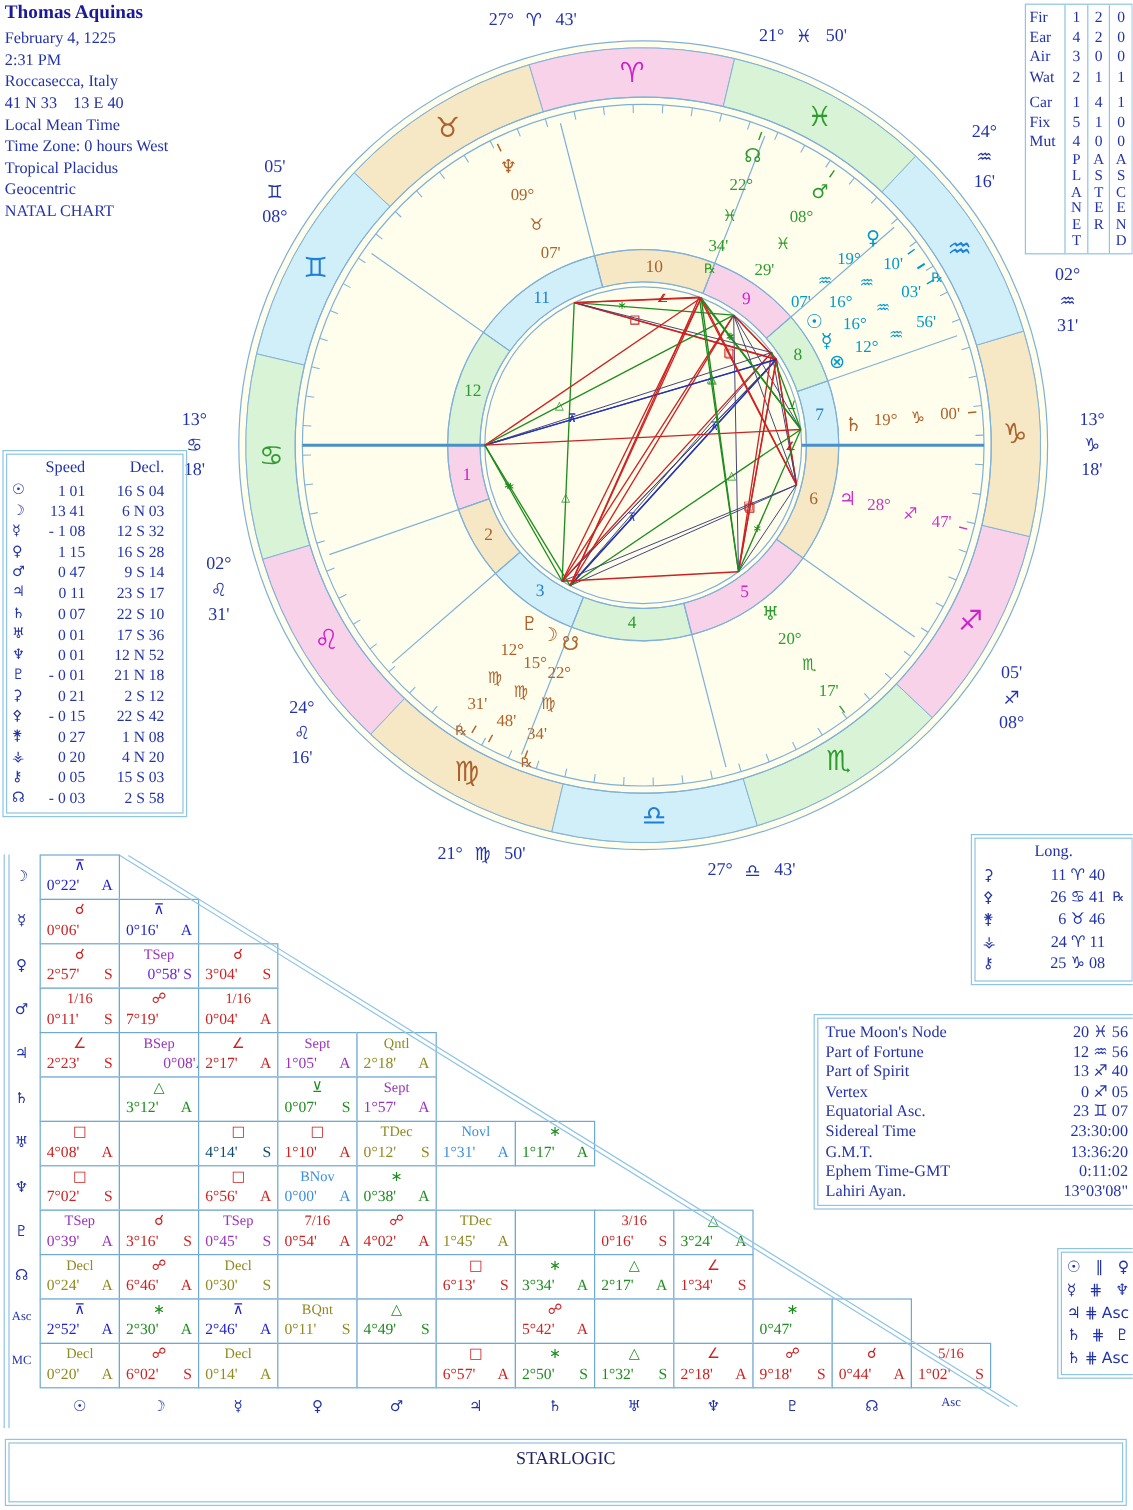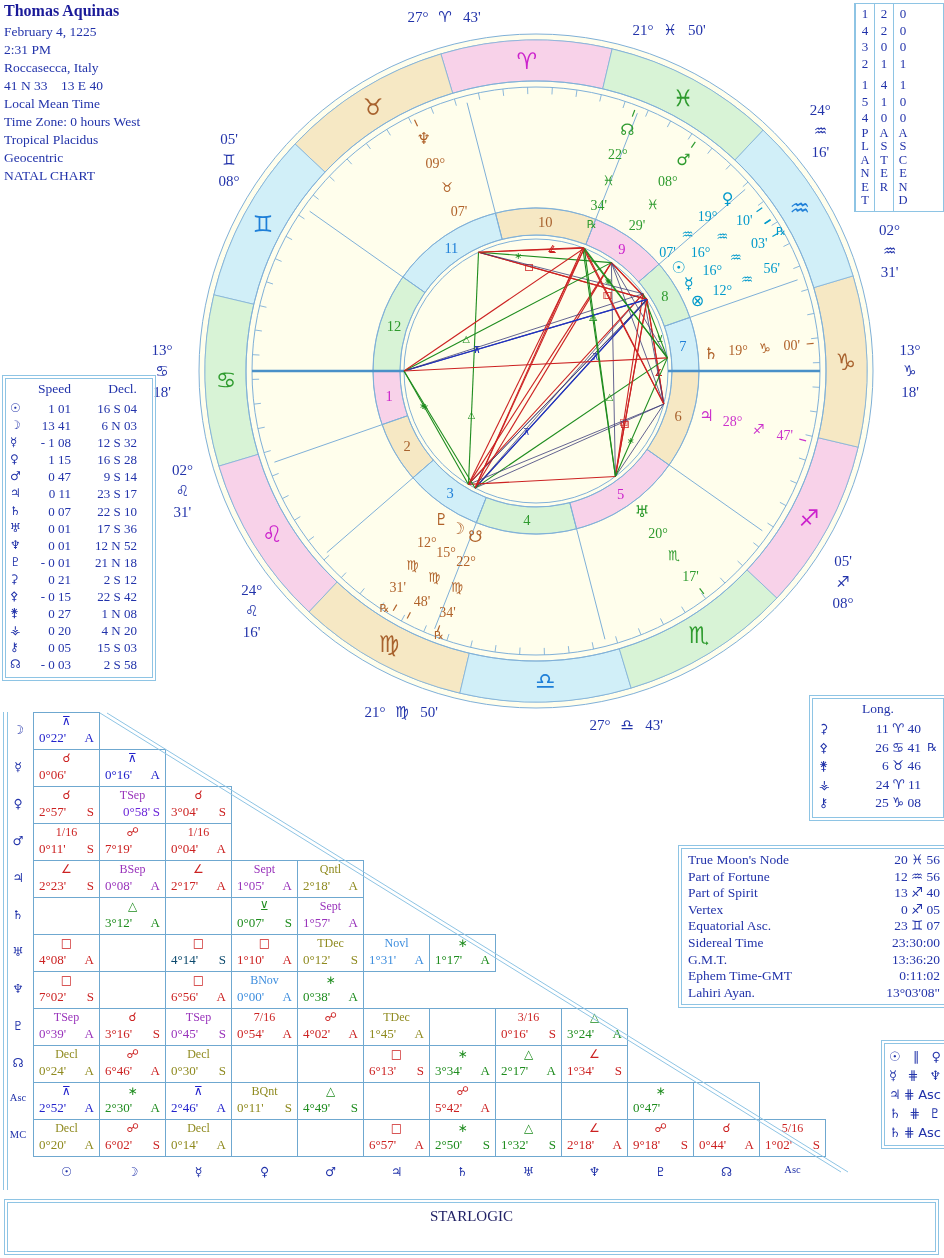--- a/index.html
+++ b/index.html
@@ -397,20 +397,30 @@
       <line x1="434.3067028045994" y1="248.15675653847254" x2="517.3473352348819" y2="357.8897930338397" stroke="#1e8c1e" stroke-width="1.1"></line>
       <text x="459.2188925336842" y="281.07666748708266" font-size="9.5" fill="#1e8c1e" text-anchor="middle" dominant-baseline="central" class="dj">∗</text>
       <line x1="434.3067028045994" y1="248.15675653847254" x2="465.4089142933928" y2="476.44299090382725" stroke="#1e8c1e" stroke-width="1.1"></line>
       <text x="443.63736625123744" y="316.642626848079" font-size="9.5" fill="#1e8c1e" text-anchor="middle" dominant-baseline="central" class="dj">△</text>
       <line x1="434.3067028045994" y1="248.15675653847254" x2="328.5149275548222" y2="252.17463887716286" stroke="#cc2222" stroke-width="1.1"></line>
       <text x="402.56917022966627" y="249.36212124007963" font-size="9.5" fill="#cc2222" text-anchor="middle" dominant-baseline="central" class="dj">∠</text>
       <line x1="434.3067028045994" y1="248.15675653847254" x2="318.44332638855775" y2="484.402362632165" stroke="#cc2222" stroke-width="1.1"></line>
       <line x1="434.3067028045994" y1="248.15675653847254" x2="254" y2="371" stroke="#cc2222" stroke-width="1.1"></line>
     </svg>
   <div id="elemTable" class="abs">
+      <div class="ecol lab">
+        <div class="cellrow">Fir</div>
+        <div class="cellrow">Ear</div>
+        <div class="cellrow">Air</div>
+        <div class="cellrow">Wat</div>
+        <div class="gap"></div>
+        <div class="cellrow">Car</div>
+        <div class="cellrow">Fix</div>
+        <div class="cellrow">Mut</div>
+      </div>
       <div class="ecol num sep">
         <div class="cellrow">1</div>
         <div class="cellrow">4</div>
         <div class="cellrow">3</div>
         <div class="cellrow">2</div>
         <div class="gap"></div>
         <div class="cellrow">1</div>
         <div class="cellrow">5</div>
         <div class="cellrow">4</div>
         <div class="vletter">P</div>
@@ -704,21 +714,21 @@
       <div class="glabel" style="left: 2px; top: 158px;">♃</div>
       <div class="gcell" style="left: 30px; top: 148px;">
         <div class="l1" style="color: rgb(204, 34, 34); font-family: &quot;DejaVu Sans&quot;, sans-serif;">∠</div>
         <div class="l2" style="color: rgb(204, 34, 34);">
           <span>2°23'</span>
           <span>S</span>
         </div>
       </div>
       <div class="gcell" style="left: 96px; top: 148px;">
         <div class="l1" style="color: rgb(153, 51, 187);">BSep</div>
-        <div class="l2" style="color: rgb(153, 51, 187);">
+        <div class="l2" style="color: rgb(153, 51, 187); margin-left: 31px;">
           <span>0°08'</span>
           <span>A</span>
         </div>
       </div>
       <div class="gcell" style="left: 162px; top: 148px;">
         <div class="l1" style="color: rgb(204, 34, 34); font-family: &quot;DejaVu Sans&quot;, sans-serif;">∠</div>
         <div class="l2" style="color: rgb(204, 34, 34);">
           <span>2°17'</span>
           <span>A</span>
         </div>

